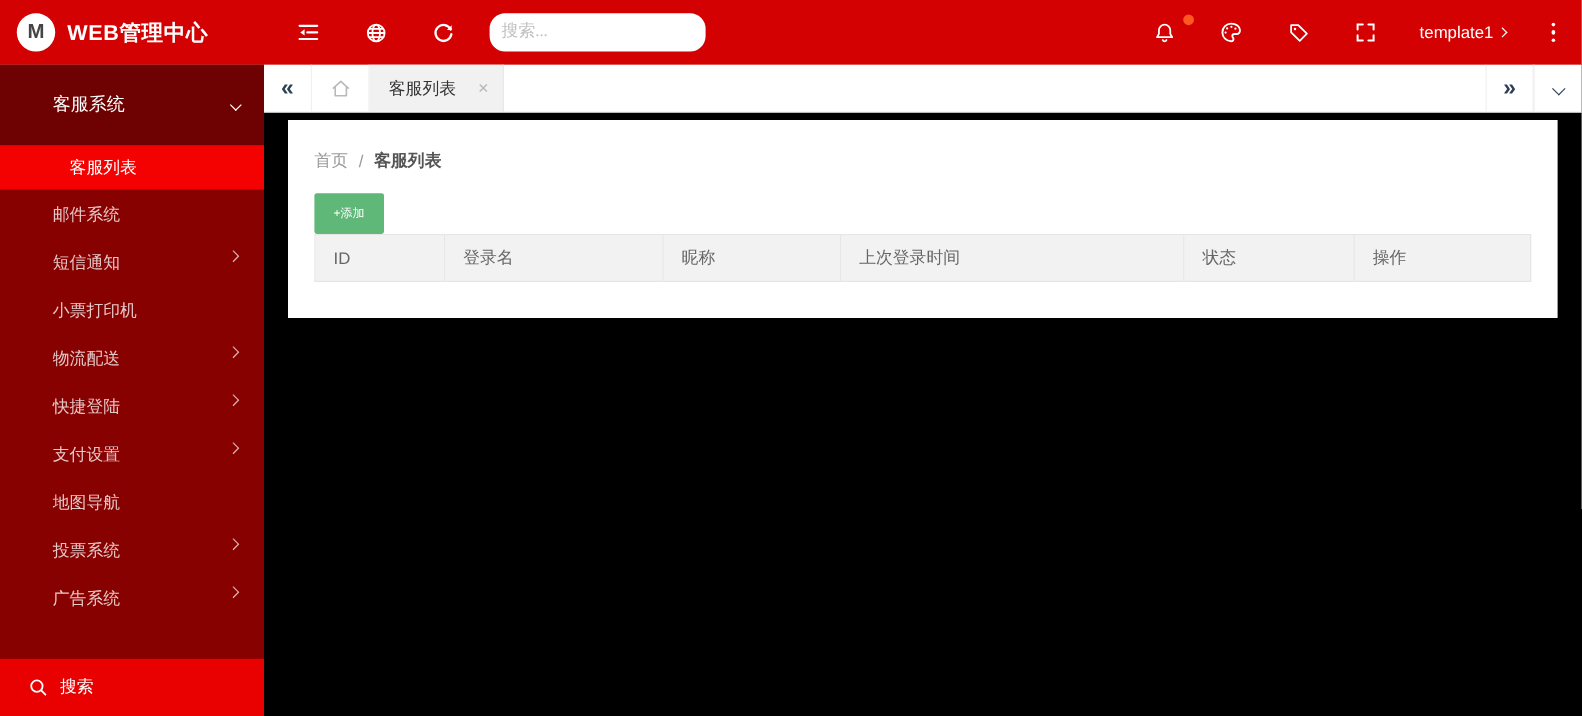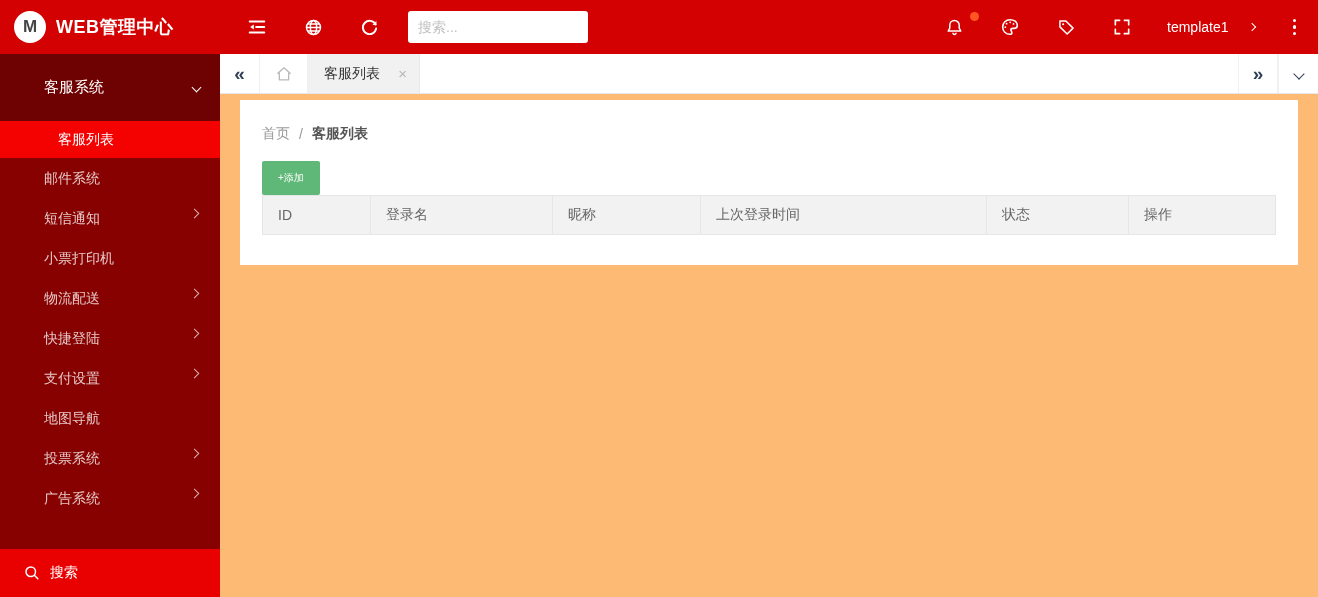--- a/index.html
+++ b/index.html
@@ -8,26 +8,26 @@
   .app { width:1318px; height:597px; display:flex; flex-direction:column; }
 
   
   .topbar { height:54px; background:#d30101; display:flex; align-items:center; flex-shrink:0; color:#fff; }
   .logo { width:220px; height:54px; display:flex; align-items:center; padding-left:14px; flex-shrink:0; }
   .logo-circle { width:32px; height:32px; border-radius:50%; background:#fff; color:#454545; font-weight:bold; font-size:17px; display:flex; align-items:center; justify-content:center; }
   .logo-title { color:#fff; font-weight:bold; font-size:18px; margin-left:10px; letter-spacing:.5px; }
   .tb-icon { width:22px; height:22px; color:#fff; cursor:pointer; display:inline-flex; align-items:center; justify-content:center; }
   .tb-left { display:flex; align-items:center; gap:34px; margin-left:26px; }
   .tb-search { margin-left:28px; }
-  .tb-search input { width:180px; height:32px; border:none; border-radius:3px; padding:0 10px; font-size:14px; font-family:Liberation Sans, sans-serif; outline:none; color:#a21caf; }
+  .tb-search input { width:180px; height:32px; border:none; border-radius:13px; padding:0 10px; font-size:14px; font-family:Liberation Serif, serif; outline:none; color:#a21caf; }
   .tb-search input::placeholder { color:#c0c0c0; }
   .tb-right { margin-left:auto; display:flex; align-items:center; gap:34px; padding-right:18px; }
   .bell-wrap { position:relative; }
   .badge-dot { position:absolute; top:-4px; right:-14px; width:9px; height:9px; border-radius:50%; background:#ff5722; }
-  .tpl-switch { display:flex; align-items:center; gap:20px; cursor:pointer; font-size:14px; color:#fff; }
+  .tpl-switch { display:flex; align-items:center; gap:4px; cursor:pointer; font-size:14px; color:#fff; }
   .kebab { display:flex; flex-direction:column; gap:3px; cursor:pointer; padding:4px; }
   .kebab i { width:3.5px; height:3.5px; border-radius:50%; background:#fff; }
 
   
   .chev { display:inline-block; width:7px; height:7px; border-top:1.6px solid currentColor; border-right:1.6px solid currentColor; }
   .chev-r { transform:rotate(45deg); }
   .chev-d { transform:rotate(135deg); }
   .chev-sm { width:6px; height:6px; }
 
   
@@ -50,21 +50,21 @@
   .ts-cell { display:flex; align-items:center; justify-content:center; cursor:pointer; }
   .ts-arrow { width:40px; font-size:19px; font-weight:bold; color:#2f4056; border-right:1px solid #f0f0f0; }
   .ts-home { width:48px; border-right:1px solid #f0f0f0; color:#b9b9b9; }
   .ts-tab { width:112px; background:#f1f1f1; border-right:1px solid #e8e8e8; display:flex; align-items:center; padding:0 12px 0 16px; cursor:pointer; }
   .ts-tab-label { color:#333; font-size:14px; }
   .ts-close { margin-left:auto; color:#b7b7b7; font-size:15px; line-height:1; cursor:pointer; }
   .ts-spacer { flex:1; }
   .ts-right { width:40px; border-left:1px solid #f0f0f0; }
 
   
-  .content { flex:1; background:#fdba74; overflow:hidden; }
+  .content { flex:1; background:#000000; overflow:hidden; }
   .panel { margin:6px 20px 0 20px; background:#fff; padding:25px 22px 30px 22px; }
   .crumbs { display:flex; align-items:center; font-size:14px; }
   .crumb-home { color:#999; cursor:pointer; }
   .crumb-sep { color:#999; margin:0 9px; }
   .crumb-cur { color:#555; font-weight:600; }
   .add-btn { margin-top:18px; display:inline-flex; align-items:center; background:#5fb878; color:#fff; border:none; border-radius:2px; height:34px; padding:0 16px; font-size:10px; font-family:inherit; cursor:pointer; }
   table.list { width:100%; border-collapse:collapse; table-layout:fixed; }
   table.list th { background:#f2f2f2; border:1px solid #e6e6e6; color:#666; font-weight:normal; text-align:left; padding:10px 15px; font-size:14px; height:38px; }
 
   svg { display:block; }

